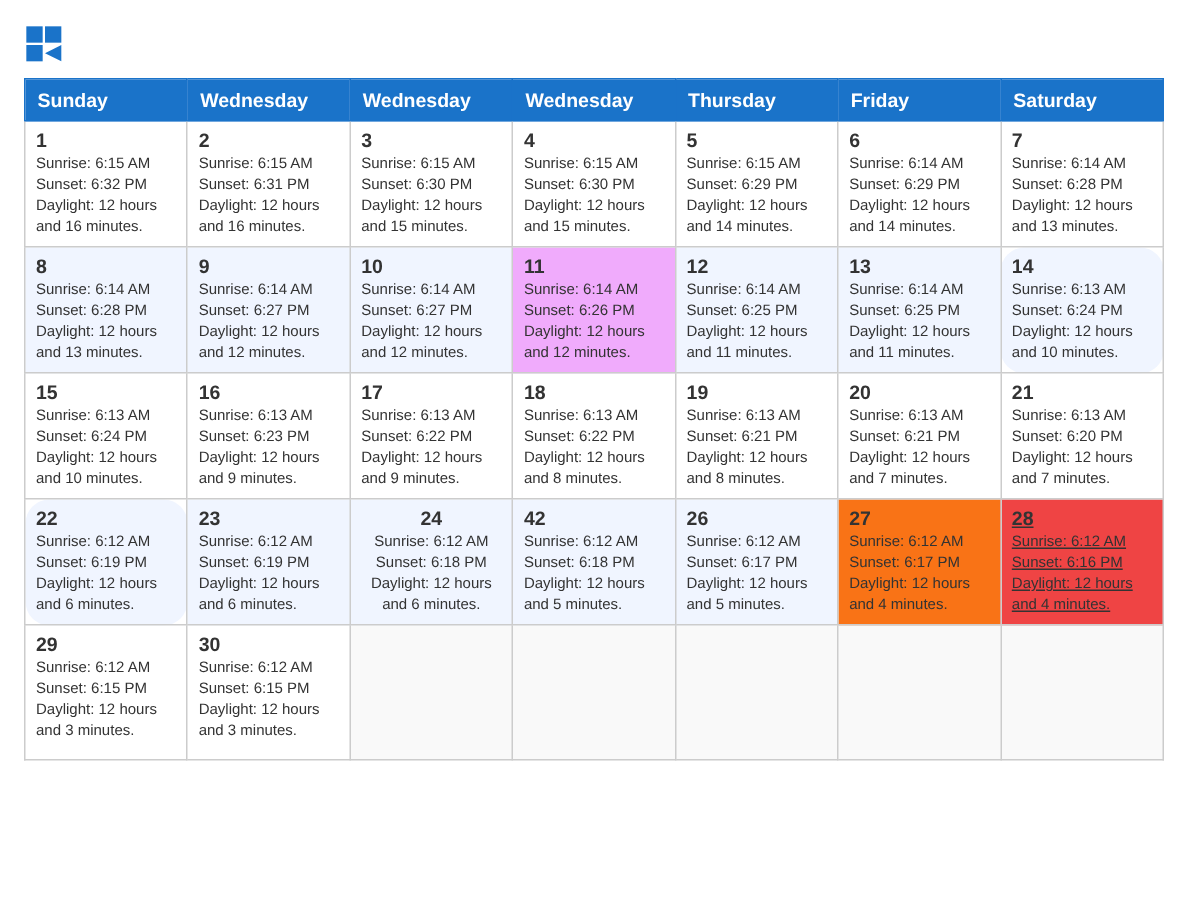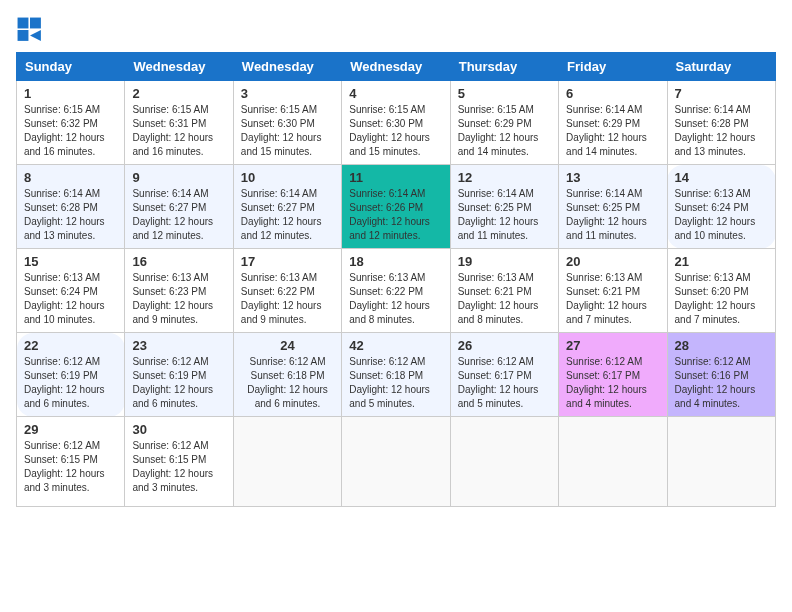--- a/index.html
+++ b/index.html
@@ -121,42 +121,42 @@
         <td><span class="day-num">3</span><span class="day-info">Sunrise: 6:15 AM<br>Sunset: 6:30 PM<br>Daylight: 12 hours and 15 minutes.</span></td>
         <td><span class="day-num">4</span><span class="day-info">Sunrise: 6:15 AM<br>Sunset: 6:30 PM<br>Daylight: 12 hours and 15 minutes.</span></td>
         <td><span class="day-num">5</span><span class="day-info">Sunrise: 6:15 AM<br>Sunset: 6:29 PM<br>Daylight: 12 hours and 14 minutes.</span></td>
         <td><span class="day-num">6</span><span class="day-info">Sunrise: 6:14 AM<br>Sunset: 6:29 PM<br>Daylight: 12 hours and 14 minutes.</span></td>
         <td><span class="day-num">7</span><span class="day-info">Sunrise: 6:14 AM<br>Sunset: 6:28 PM<br>Daylight: 12 hours and 13 minutes.</span></td>
       </tr>
       <tr>
         <td style="background: rgb(240, 245, 255);"><span class="day-num">8</span><span class="day-info">Sunrise: 6:14 AM<br>Sunset: 6:28 PM<br>Daylight: 12 hours and 13 minutes.</span></td>
         <td style="background: rgb(240, 245, 255);"><span class="day-num">9</span><span class="day-info">Sunrise: 6:14 AM<br>Sunset: 6:27 PM<br>Daylight: 12 hours and 12 minutes.</span></td>
         <td style="background: rgb(240, 245, 255); margin-left: 30px;"><span class="day-num">10</span><span class="day-info">Sunrise: 6:14 AM<br>Sunset: 6:27 PM<br>Daylight: 12 hours and 12 minutes.</span></td>
-        <td style="background: #14b8a6;"><span class="day-num">11</span><span class="day-info">Sunrise: 6:14 AM<br>Sunset: 6:26 PM<br>Daylight: 12 hours and 12 minutes.</span></td>
+        <td style="background: #f0abfc;"><span class="day-num">11</span><span class="day-info">Sunrise: 6:14 AM<br>Sunset: 6:26 PM<br>Daylight: 12 hours and 12 minutes.</span></td>
         <td style="background: rgb(240, 245, 255);"><span class="day-num">12</span><span class="day-info">Sunrise: 6:14 AM<br>Sunset: 6:25 PM<br>Daylight: 12 hours and 11 minutes.</span></td>
         <td style="background: rgb(240, 245, 255);"><span class="day-num">13</span><span class="day-info">Sunrise: 6:14 AM<br>Sunset: 6:25 PM<br>Daylight: 12 hours and 11 minutes.</span></td>
         <td style="background: rgb(240, 245, 255); border-radius: 16px;"><span class="day-num">14</span><span class="day-info">Sunrise: 6:13 AM<br>Sunset: 6:24 PM<br>Daylight: 12 hours and 10 minutes.</span></td>
       </tr>
       <tr>
         <td><span class="day-num">15</span><span class="day-info">Sunrise: 6:13 AM<br>Sunset: 6:24 PM<br>Daylight: 12 hours and 10 minutes.</span></td>
         <td><span class="day-num">16</span><span class="day-info">Sunrise: 6:13 AM<br>Sunset: 6:23 PM<br>Daylight: 12 hours and 9 minutes.</span></td>
         <td><span class="day-num">17</span><span class="day-info">Sunrise: 6:13 AM<br>Sunset: 6:22 PM<br>Daylight: 12 hours and 9 minutes.</span></td>
         <td><span class="day-num">18</span><span class="day-info">Sunrise: 6:13 AM<br>Sunset: 6:22 PM<br>Daylight: 12 hours and 8 minutes.</span></td>
         <td><span class="day-num">19</span><span class="day-info">Sunrise: 6:13 AM<br>Sunset: 6:21 PM<br>Daylight: 12 hours and 8 minutes.</span></td>
         <td><span class="day-num">20</span><span class="day-info">Sunrise: 6:13 AM<br>Sunset: 6:21 PM<br>Daylight: 12 hours and 7 minutes.</span></td>
         <td><span class="day-num">21</span><span class="day-info">Sunrise: 6:13 AM<br>Sunset: 6:20 PM<br>Daylight: 12 hours and 7 minutes.</span></td>
       </tr>
       <tr>
         <td style="background: rgb(240, 245, 255); border-radius: 16px;"><span class="day-num">22</span><span class="day-info">Sunrise: 6:12 AM<br>Sunset: 6:19 PM<br>Daylight: 12 hours and 6 minutes.</span></td>
         <td style="background: rgb(240, 245, 255); margin-left: 24px;"><span class="day-num">23</span><span class="day-info">Sunrise: 6:12 AM<br>Sunset: 6:19 PM<br>Daylight: 12 hours and 6 minutes.</span></td>
         <td style="background: rgb(240, 245, 255); text-align: center;"><span class="day-num">24</span><span class="day-info">Sunrise: 6:12 AM<br>Sunset: 6:18 PM<br>Daylight: 12 hours and 6 minutes.</span></td>
         <td style="background: rgb(240, 245, 255);"><span class="day-num">42</span><span class="day-info">Sunrise: 6:12 AM<br>Sunset: 6:18 PM<br>Daylight: 12 hours and 5 minutes.</span></td>
         <td style="background: rgb(240, 245, 255);"><span class="day-num">26</span><span class="day-info">Sunrise: 6:12 AM<br>Sunset: 6:17 PM<br>Daylight: 12 hours and 5 minutes.</span></td>
-        <td style="background: #f0abfc;"><span class="day-num">27</span><span class="day-info">Sunrise: 6:12 AM<br>Sunset: 6:17 PM<br>Daylight: 12 hours and 4 minutes.</span></td>
-        <td style="background: #c4b5fd;"><span class="day-num">28</span><span class="day-info">Sunrise: 6:12 AM<br>Sunset: 6:16 PM<br>Daylight: 12 hours and 4 minutes.</span></td>
+        <td style="background: #f97316;"><span class="day-num">27</span><span class="day-info">Sunrise: 6:12 AM<br>Sunset: 6:17 PM<br>Daylight: 12 hours and 4 minutes.</span></td>
+        <td style="background: #ef4444; text-decoration: underline;"><span class="day-num">28</span><span class="day-info">Sunrise: 6:12 AM<br>Sunset: 6:16 PM<br>Daylight: 12 hours and 4 minutes.</span></td>
       </tr>
       <tr class="last-row">
         <td><span class="day-num">29</span><span class="day-info">Sunrise: 6:12 AM<br>Sunset: 6:15 PM<br>Daylight: 12 hours and 3 minutes.</span></td>
         <td><span class="day-num">30</span><span class="day-info">Sunrise: 6:12 AM<br>Sunset: 6:15 PM<br>Daylight: 12 hours and 3 minutes.</span></td>
         <td class="empty-cell"></td>
         <td class="empty-cell"></td>
         <td class="empty-cell"></td>
         <td class="empty-cell"></td>
         <td class="empty-cell"></td>
       </tr>

